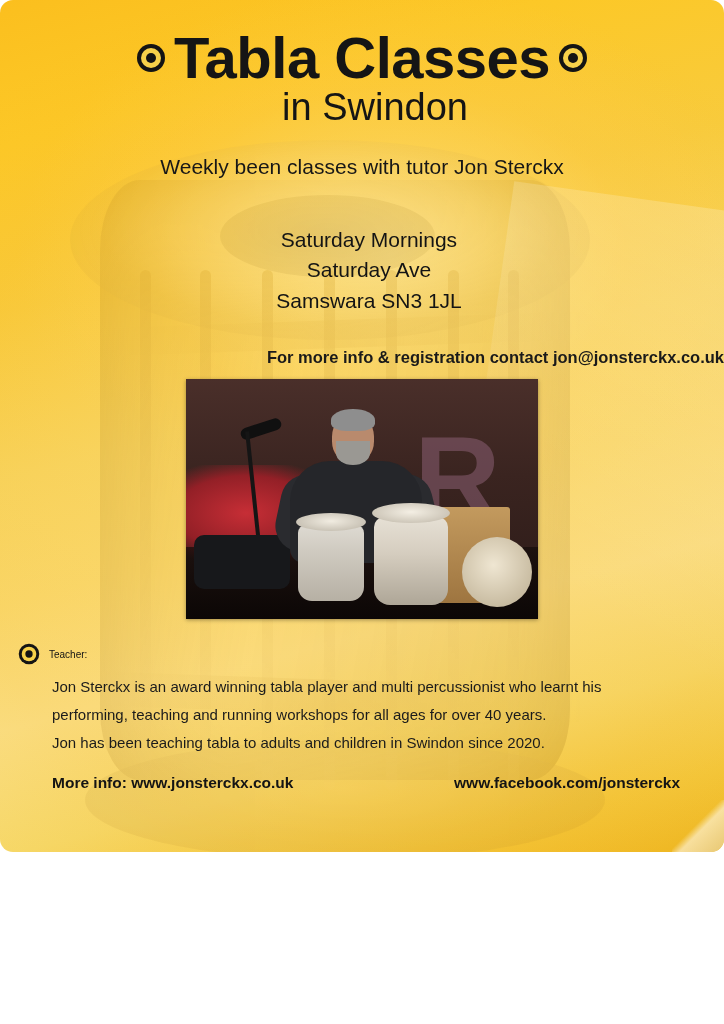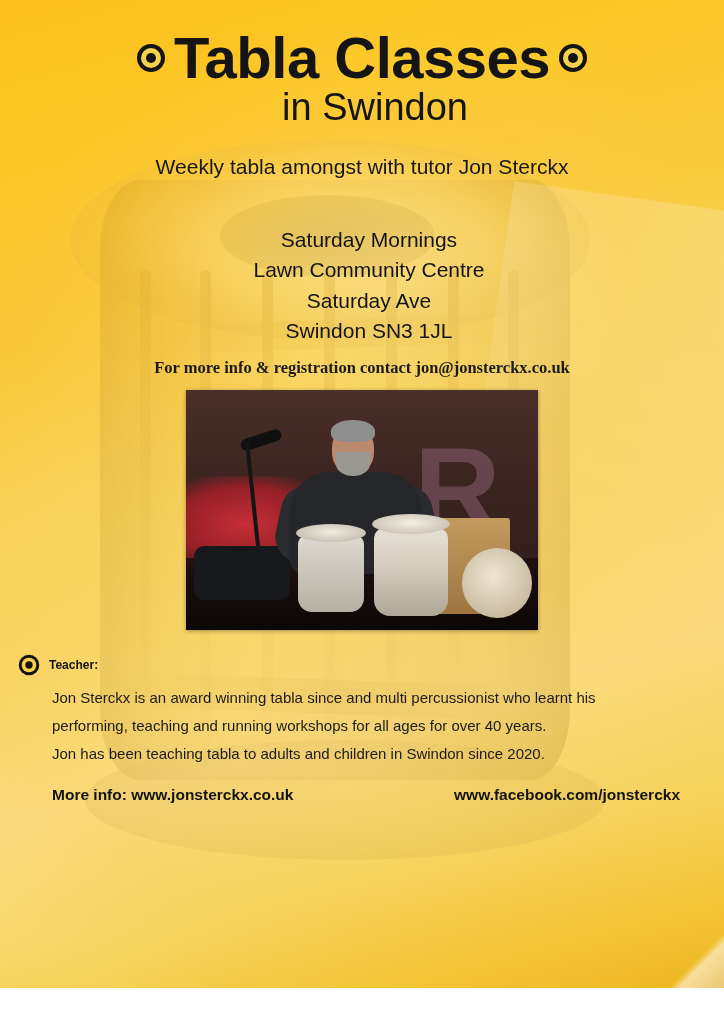--- a/index.html
+++ b/index.html
@@ -8,26 +8,27 @@
   }
   body {
     width: 724px;
     height: 1024px;
     font-family: "Liberation Sans", sans-serif;
     overflow: hidden;
   }
   .poster {
     position: relative;
     width: 724px;
-    height: 988px;
+    height: 852px;
     background:
       radial-gradient(ellipse 520px 380px at 54% 30%, rgba(255,232,150,0.55) 0%, rgba(255,210,90,0.25) 45%, rgba(255,190,60,0.0) 72%),
       radial-gradient(ellipse 700px 620px at 50% 55%, rgba(255,215,110,0.35) 0%, rgba(250,180,40,0.12) 60%, rgba(250,175,30,0) 80%),
       linear-gradient(165deg, #fbbf1e 0%, #fcc827 14%, #f8cb3c 30%, #f7d55f 46%, #f9d96d 58%, #fadf85 70%, #f6d766 82%, #f3c63a 92%, #eeb51f 100%);
     overflow: hidden;
+    border-radius: 13px;
   }
   
   .bg-drum {
     position: absolute;
     left: 30px;
     top: 120px;
     width: 640px;
     height: 760px;
     opacity: 0.30;
     pointer-events: none;
@@ -132,26 +133,25 @@
 
   .details {
     text-align: center;
     font-size: 21px;
     color: #141414;
     line-height: 1.45;
     margin-top: 46px;
     margin-left: 14px;
   }
   .contact {
-    text-align: center;
+    text-align: right;
     font-size: 16.5px;
     font-weight: bold;
     color: #1a1a1a;
-    margin-top: 12px;
-    font-family: Liberation Serif, serif;
+    margin-top: 32px;
   }
 
   
   .photo-wrap {
     width: 352px;
     height: 240px;
     margin: 12px auto 0;
     position: relative;
     overflow: hidden;
     background: #2b1b18;
@@ -268,22 +268,22 @@
   }
 
   
   .teacher-head {
     display: flex;
     align-items: center;
     gap: 9px;
     margin: 24px 0 0 18px;
   }
   .teacher-head .label {
-    font-size: 12px;
-    font-weight: bold;
+    font-size: 10px;
+    font-weight: normal;
     color: #131313;
   }
   .teacher-body {
     margin: 8px 52px 0 52px;
     font-size: 15px;
     color: #1b1b1b;
     line-height: 1.85;
   }
   .teacher-body p { margin: 0; }
   .footer {
@@ -339,28 +339,27 @@
       <div class="title-main">Tabla Classes</div>
       <svg class="tabla-bullet" viewBox="0 0 30 30">
         <circle cx="15" cy="15" r="14" fill="#141414"></circle>
         <circle cx="15" cy="15" r="10" fill="#f7d14a"></circle>
         <circle cx="15" cy="15" r="5" fill="#141414"></circle>
       </svg>
     </div>
 
     <div class="subtitle">in Swindon</div>
 
-    <div class="tagline">Weekly tabla amongst with tutor Jon Sterckx</div>
+    <div class="tagline">Weekly been classes with tutor Jon Sterckx</div>
 
 
     <div class="details">
       <div>Saturday Mornings</div>
-      <div>Lawn Community Centre</div>
       <div>Saturday Ave</div>
-      <div>Swindon SN3 1JL</div>
+      <div>Samswara SN3 1JL</div>
     </div>
 
     <div class="contact">For more info &amp; registration contact jon@jonsterckx.co.uk</div>
 
     <div class="photo-wrap">
       <div class="ph-bg"></div>
       <div class="ph-letterR">R</div>
       <div class="ph-redglow"></div>
       <div class="ph-mic"></div>
       <div class="ph-mic-stand"></div>
@@ -383,21 +382,21 @@
     <div class="teacher-head">
       <svg style="width:22px;height:22px;flex:0 0 auto" viewBox="0 0 30 30">
         <circle cx="15" cy="15" r="14" fill="#141414"></circle>
         <circle cx="15" cy="15" r="10" fill="#f7d14a"></circle>
         <circle cx="15" cy="15" r="5" fill="#141414"></circle>
       </svg>
       <span class="label">Teacher:</span>
     </div>
 
     <div class="teacher-body">
-      <p>Jon Sterckx is an award winning tabla since and multi percussionist who learnt his</p>
+      <p>Jon Sterckx is an award winning tabla player and multi percussionist who learnt his</p>
       <p>performing, teaching and running workshops for all ages for over 40 years.</p>
       <p>Jon has been teaching tabla to adults and children in Swindon since 2020.</p>
     </div>
 
     <div class="footer">
       <span>More info: www.jonsterckx.co.uk</span>
       <span>www.facebook.com/jonsterckx</span>
     </div>
 
   </div>

